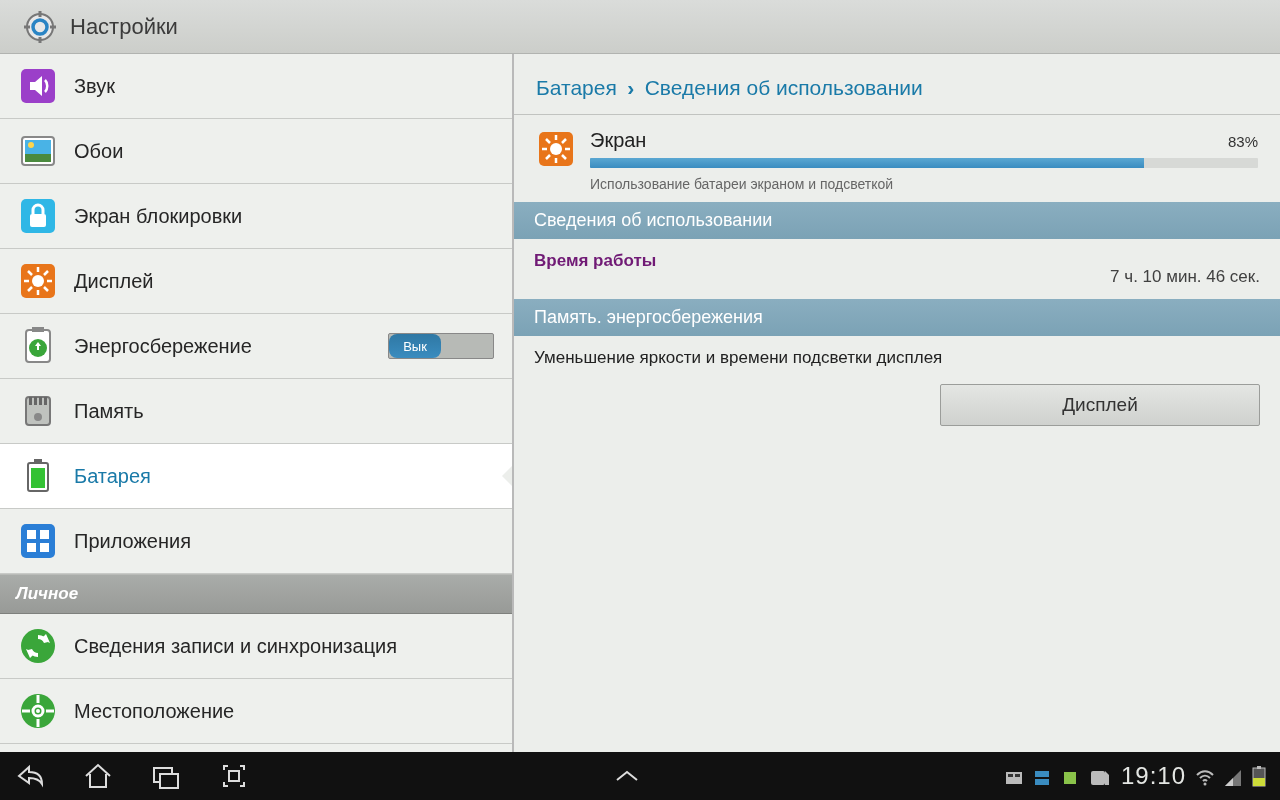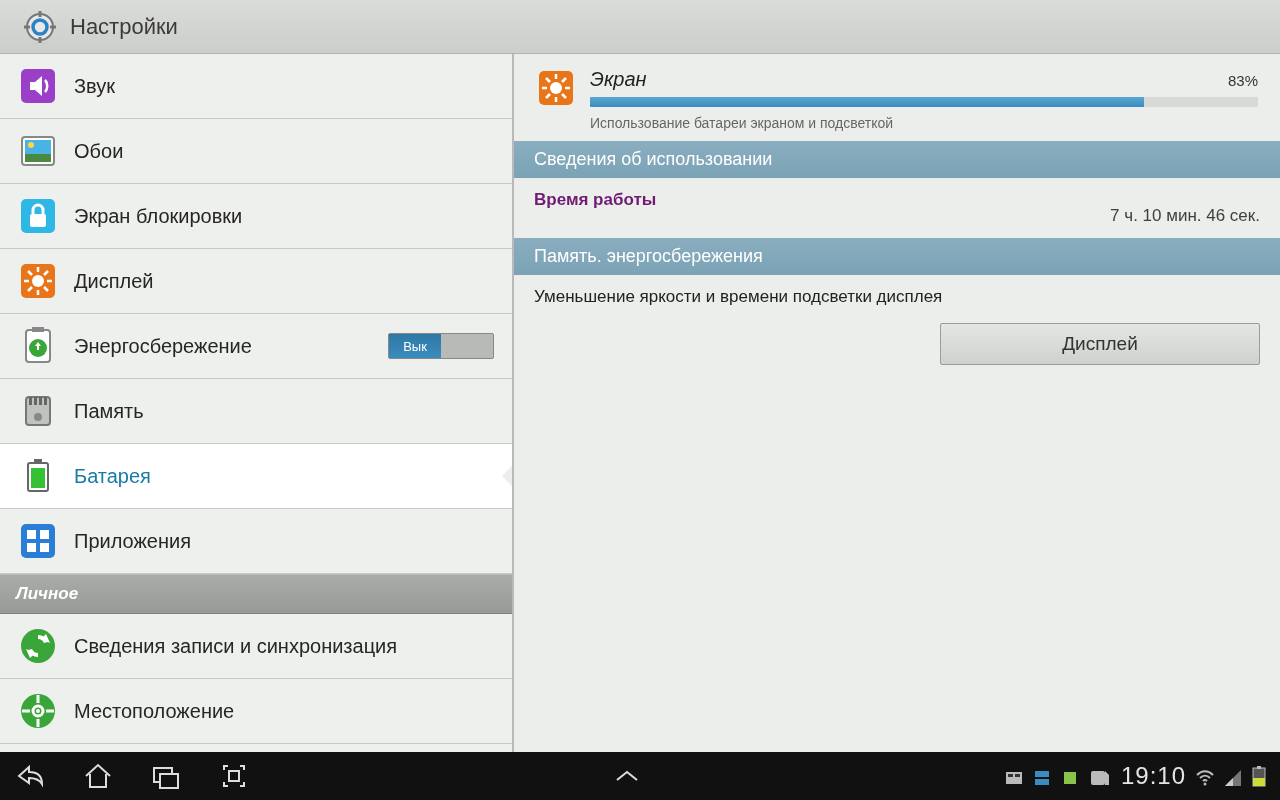--- a/index.html
+++ b/index.html
@@ -13,31 +13,31 @@
   .body { flex:1; display:flex; min-height:0; }
   .sidebar { width:514px; background:#eef0ed; overflow-y:auto; border-right:2px solid #b9b9b9; position:relative; }
   .content { flex:1; background:#eceeeb; display:flex; flex-direction:column; padding:0; }
   
   .side-item { display:flex; align-items:center; height:65px; padding:0 18px; border-bottom:1px solid #c8cac7; font-size:20px; color:#262626; cursor:pointer; position:relative; background:#eef0ed; }
   .side-item .icon { width:40px; height:40px; margin-right:16px; display:flex; align-items:center; justify-content:center; }
   .side-item.active { background:#fff; color:#1a7aa8; font-weight:500; }
   .side-item.active::after { content:""; position:absolute; right:-2px; top:50%; transform:translateY(-50%); width:0; height:0; border-top:12px solid transparent; border-bottom:12px solid transparent; border-right:12px solid #eceeeb; }
   .side-section { height:40px; background:linear-gradient(#a9aca9,#989a97); color:#fff; font-size:17px; font-weight:bold; display:flex; align-items:center; padding:0 16px; border-top:1px solid #b9bbb8; border-bottom:1px solid #7e807d;font-style:italic; }
   .toggle { width:106px; height:26px; border-radius:2px; background:#b7bab6; display:flex; border:1px solid #888; margin-left:auto; }
-  .toggle .seg { flex:1; display:flex; align-items:center; justify-content:center; font-size:13px; color:#fff; }
+  .toggle .seg { flex:1; display:flex; align-items:center; justify-content:center; font-size:13px; color:#fff;border-radius:8px; }
   .toggle .seg.on { background:linear-gradient(#2f78a4,#3a8cbf); }
   
   .crumbs { padding:22px 22px 14px 22px; border-bottom:1px solid #c1c3c0; }
   .crumbs span { font-size:21px; color:#1a7aa8; }
   .crumbs .sep { margin:0 6px; font-weight:bold; }
   .usage-row { display:flex; padding:14px 22px 10px 22px; align-items:flex-start; }
   .usage-icon { width:40px; height:40px; margin-right:14px; }
   .usage-body { flex:1; }
   .usage-body .top { display:flex; justify-content:space-between; align-items:baseline; }
-  .usage-body .name { font-size:20px; color:#222;font-style:italic; }
+  .usage-body .name { font-size:20px; color:#222; }
   .usage-body .pct { font-size:15px; color:#333; }
   .bar { height:10px; background:#d7d9d6; margin-top:6px; border-radius:1px; overflow:hidden; }
   .bar .fill { height:100%; background:linear-gradient(#5aa7d2,#3a8cc0); }
   .usage-body .desc { font-size:14px; color:#666; margin-top:8px; }
   .sect-h { background:linear-gradient(#8aaec0,#7ba2b5); color:#fff; font-size:18px; padding:8px 20px; font-weight:500; }
   .kv-row { display:flex; justify-content:space-between; padding:12px 20px; font-size:17px;}
   .kv-row .k { font-weight:bold; color:#701a75; }
   .kv-row .v { color:#404040;margin-top:16px; }
   .note { padding:12px 20px 12px 20px; font-size:17px; color:#222; }
   .big-btn { width:320px; height:42px; margin:4px 20px 0 auto; display:flex; align-items:center; justify-content:center; font-size:19px; color:#333; background:linear-gradient(#e4e6e3,#cfd1ce); border:1px solid #9b9d9a; border-radius:2px; cursor:pointer; }
@@ -208,20 +208,25 @@
                 <line x1="4" y1="20" x2="12" y2="20"></line>
                 <line x1="28" y1="20" x2="36" y2="20"></line>
               </g>
             </svg>
         </span>
         <span>Местоположение</span>
       </div>
     </div>
 
     <div class="content">
+      <div class="crumbs">
+        <span>Батарея</span>
+        <span class="sep">›</span>
+        <span>Сведения об использовании</span>
+      </div>
 
       <div class="usage-row">
         <span class="usage-icon">
           <svg viewBox="0 0 40 40">
               <rect x="3" y="3" width="34" height="34" rx="5" fill="#e8751a"></rect>
               <circle cx="20" cy="20" r="6" fill="#fff"></circle>
               <g stroke="#fff" stroke-width="2.5">
                 <line x1="20" y1="6" x2="20" y2="11"></line>
                 <line x1="20" y1="29" x2="20" y2="34"></line>
                 <line x1="6" y1="20" x2="11" y2="20"></line>

